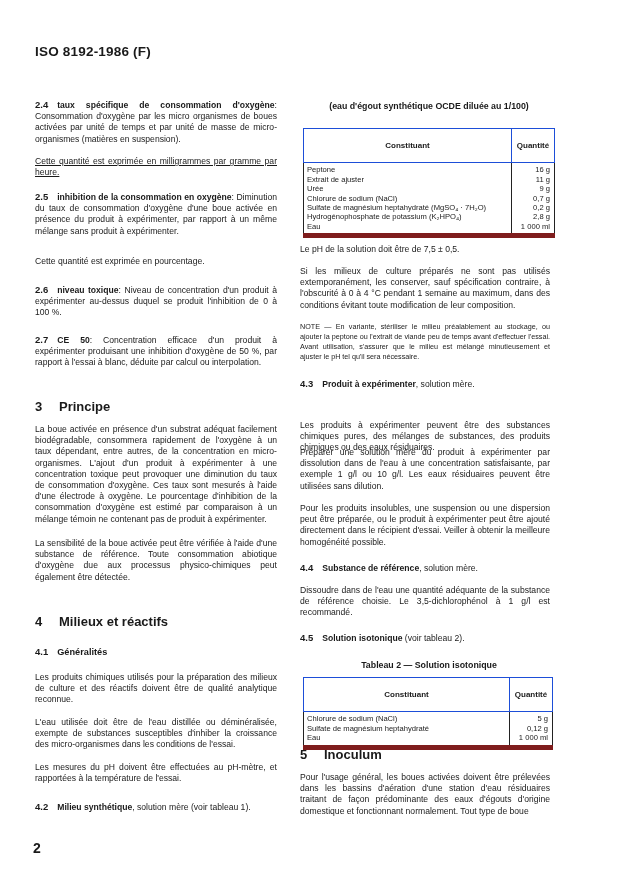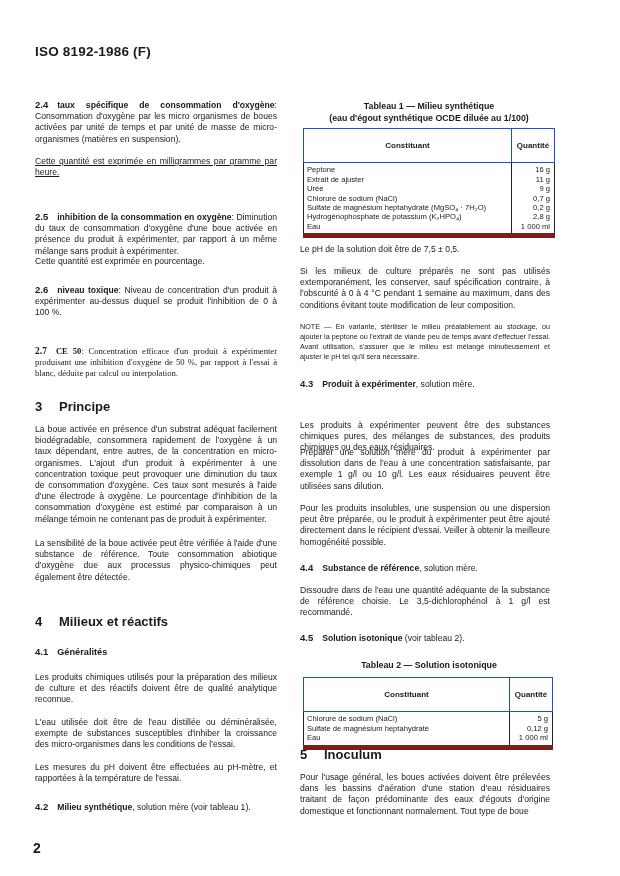--- a/index.html
+++ b/index.html
@@ -27,30 +27,30 @@
 </head>
 <body>
 
 <div class="abs doc-id">ISO 8192-1986 (F)</div>
 
 <div class="abs para" style="left:35px;top:99px;">
   <span class="num">2.4</span><b>taux spécifique de consommation d'oxygène</b><span>: Consommation d'oxygène par les micro organismes de boues activées par unité de temps et par unité de masse de micro-organismes (matières en suspension).</span>
 </div>
 <div class="abs para" style="left:35px;top:156px;text-decoration:underline;">Cette quantité est exprimée en milligrammes par gramme par heure.</div>
 
-<div class="abs para" style="left:35px;top:211px;">
+<div class="abs para" style="left:35px;top:191px;">
   <span class="num">2.5</span><b>inhibition de la consommation en oxygène</b><span>: Diminution du taux de consommation d'oxygène d'une boue activée en présence du produit à expérimenter, par rapport à un même mélange sans produit à expérimenter.</span>
 </div>
 <div class="abs para" style="left:35px;top:256px;">Cette quantité est exprimée en pourcentage.</div>
 
 <div class="abs para" style="left:35px;top:284px;">
   <span class="num">2.6</span><b>niveau toxique</b><span>: Niveau de concentration d'un produit à expérimenter au-dessus duquel se produit l'inhibition de 0 à 100 %.</span>
 </div>
 
-<div class="abs para" style="left:35px;top:346px;font-family:Liberation Serif, serif;">
+<div class="abs para" style="left:35px;top:334px;">
   <span class="num">2.7</span><b>CE 50</b><span>: Concentration efficace d'un produit à expérimenter produisant une inhibition d'oxygène de 50 %, par rapport à l'essai à blanc, déduite par calcul ou interpolation.</span>
 </div>
 
 <div class="abs h1" style="left:35px;top:399px;">
   <span class="n">3</span><span>Principe</span>
 </div>
 <div class="abs para" style="left:35px;top:424px;">La boue activée en présence d'un substrat adéquat facilement biodégradable, consommera rapidement de l'oxygène à un taux dépendant, entre autres, de la concentration en micro-organismes. L'ajout d'un produit à expérimenter à une concentration toxique peut provoquer une diminution du taux de consommation d'oxygène. Ces taux sont mesurés à l'aide d'une électrode à oxygène. Le pourcentage d'inhibition de la consommation d'oxygène est estimé par comparaison à un mélange témoin ne contenant pas de produit à expérimenter.</div>
 <div class="abs para" style="left:35px;top:538px;">La sensibilité de la boue activée peut être vérifiée à l'aide d'une substance de référence. Toute consommation abiotique d'oxygène due aux processus physico-chimiques peut également être détectée.</div>
 
 <div class="abs h1" style="left:35px;top:614px;">
@@ -64,21 +64,20 @@
 <div class="abs para" style="left:35px;top:717px;">L'eau utilisée doit être de l'eau distillée ou déminéralisée, exempte de substances susceptibles d'inhiber la croissance des micro-organismes dans les conditions de l'essai.</div>
 <div class="abs para" style="left:35px;top:762px;">Les mesures du pH doivent être effectuées au pH-mètre, et rapportées à la température de l'essai.</div>
 
 <div class="abs para" style="left:35px;top:801px;">
   <span class="num">4.2</span><b>Milieu synthétique</b><span>, solution mère (voir tableau 1).</span>
 </div>
 
 <div class="abs page-num">2</div>
 
 <div class="abs tcap" style="left:300px;top:100px;width:258px;">
-  <div>Tableau 1 — Milieu synthétique</div>
   <div>(eau d'égout synthétique OCDE diluée au 1/100)</div>
 </div>
 
 <table class="t" style="left:303px;top:128px;width:252px;">
   <thead>
     <tr>
       <th>Constituant</th>
       <th style="width:36px;">Quantité</th>
     </tr>
   </thead>

